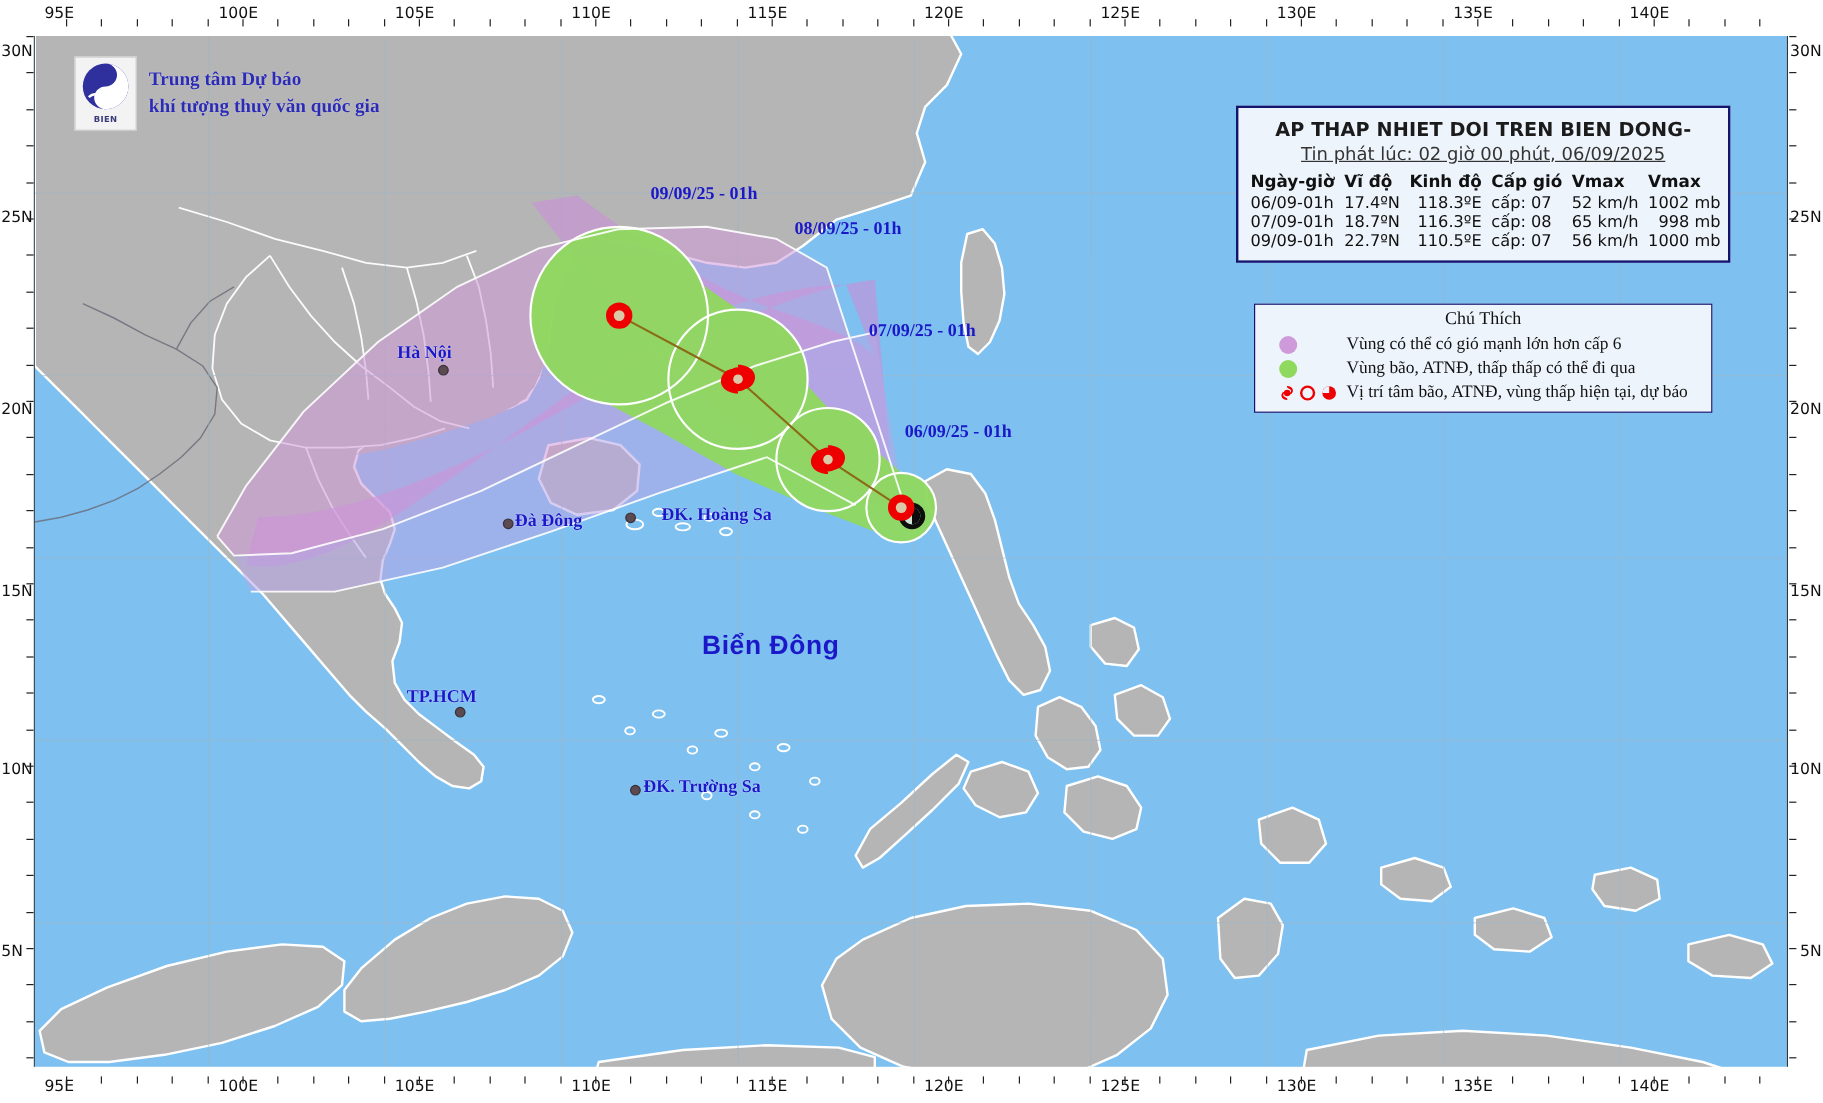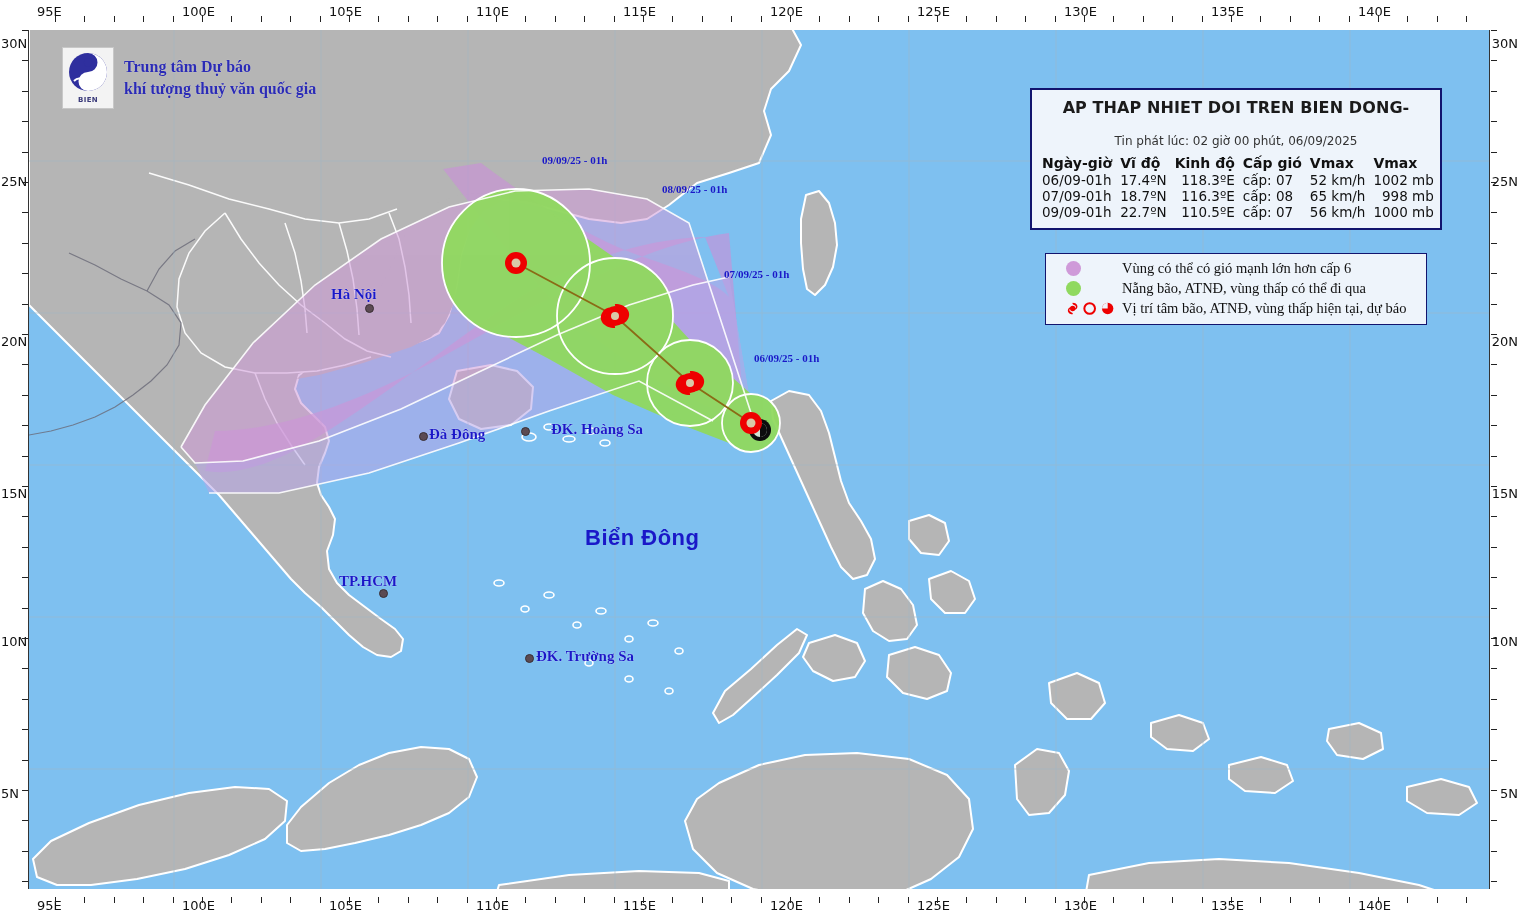--- a/index.html
+++ b/index.html
@@ -16,33 +16,33 @@
   .tick-label{position:absolute;font-family:"DejaVu Sans",sans-serif;font-size:13px;color:#111;white-space:nowrap;}
   .tickmark{position:absolute;background:#222;}
 
   
   #map{position:absolute;left:28px;top:22px;width:1462px;height:875px;overflow:hidden;background:#7ec0f0;border:1px solid #333;box-sizing:border-box;}
   #mapsvg{position:absolute;left:0;top:0;}
 
   .city-dot{position:absolute;width:9px;height:9px;border-radius:50%;background:#5b4a52;border:1px solid #3a2f35;box-sizing:border-box;}
   .city-label{position:absolute;font-family:"Liberation Serif",serif;font-weight:bold;font-size:15px;color:#1a18c8;white-space:nowrap;text-shadow:0 0 1px #fff;}
   .sea-label{position:absolute;font-family:"Liberation Sans",sans-serif;font-weight:bold;font-size:22px;color:#1a18c8;white-space:nowrap;letter-spacing:.5px;}
-  .date-label{position:absolute;font-family:"Liberation Serif",serif;font-weight:bold;font-size:11px;color:#1a18c8;white-space:nowrap;}
+  .date-label{position:absolute;font-family:"Liberation Serif",serif;font-weight:bold;font-size:15px;color:#1a18c8;white-space:nowrap;}
 
   
   #logo-block{position:absolute;left:62px;top:47px;display:flex;align-items:center;gap:10px;}
   #logo-badge{position:relative;width:52px;height:62px;background:#f3f3f3;border:1px solid #c8c8c8;box-sizing:border-box;
               display:flex;flex-direction:column;align-items:center;justify-content:flex-start;padding-top:3px;}
   #logo-name{font-family:"DejaVu Sans",sans-serif;font-size:7px;font-weight:bold;color:#3a3a7a;letter-spacing:.3px;margin-top:1px;}
   #logo-text{font-family:"Liberation Serif",serif;font-weight:bold;font-size:16px;color:#2b2bb5;line-height:1.35;text-shadow:0 0 1px rgba(255,255,255,.6);}
 
   
   #info-panel{position:absolute;left:1030px;top:88px;width:412px;background:#eef4fb;border:2px solid #12146e;box-sizing:border-box;padding:8px 6px 6px 6px;}
   #panel-title{font-family:"DejaVu Sans",sans-serif;font-weight:bold;font-size:16px;color:#1b1b1b;text-align:center;letter-spacing:.1px;}
-  #panel-sub{font-family:"DejaVu Sans",sans-serif;font-size:12px;color:#333;text-align:center;margin-top:17px;}
+  #panel-sub{font-family:"DejaVu Sans",sans-serif;font-size:15px;color:#333;text-align:center;margin-top:2px;text-decoration:underline;}
   table#fc{border-collapse:collapse;margin:6px auto 2px auto;font-family:"DejaVu Sans",sans-serif;font-size:13.5px;color:#111;}
   table#fc th{font-weight:bold;padding:1px 4px;text-align:left;white-space:nowrap;font-size:14px;}
   table#fc td{padding:0px 4px;white-space:nowrap;}
   td.num{text-align:right;}
 
   
   #legend{position:absolute;left:1045px;top:253px;width:382px;background:#eef4fb;border:1px solid #12146e;box-sizing:border-box;padding:4px 6px 6px 6px;}
   #legend-title{font-family:"Liberation Serif",serif;font-size:15px;color:#111;text-align:center;margin-bottom:2px;}
   .lg-row{display:flex;align-items:center;gap:8px;height:20px;}
   .lg-icons{width:62px;display:flex;align-items:center;gap:4px;flex:0 0 62px;padding-left:14px;box-sizing:border-box;}
@@ -368,32 +368,33 @@
             <td class="num">110.5ºE</td>
             <td>cấp: 07</td>
             <td class="num">56 km/h</td>
             <td class="num">1000 mb</td>
           </tr>
         </tbody>
     </table>
   </div>
 
   <div id="legend">
+    <div id="legend-title">Chú Thích</div>
     <div id="legend-rows">
         <div class="lg-row">
           <span class="lg-icons">
             <span class="dot16" style="background:#cf9ad9"></span>
           </span>
           <span class="lg-text">Vùng có thể có gió mạnh lớn hơn cấp 6</span>
         </div>
         <div class="lg-row">
           <span class="lg-icons">
             <span class="dot16" style="background:#90d95f"></span>
           </span>
-          <span class="lg-text">Nẵng bão, ATNĐ, vùng thấp có thể đi qua</span>
+          <span class="lg-text">Vùng bão, ATNĐ, thấp thấp có thể đi qua</span>
         </div>
         <div class="lg-row">
           <span class="lg-icons">
             <svg class="ic" viewBox="0 0 16 16">
               <path d="M8,1 c5,0 7,4 5,7 c-1.5,2 -4.5,2 -5,0 c3.5,1 5,-2 3,-3.5 C9.5,3.3 7,2.8 8,1 Z" fill="#ee0000"></path>
               <path d="M8,15 c-5,0 -7,-4 -5,-7 c1.5,-2 4.5,-2 5,0 c-3.5,-1 -5,2 -3,3.5 C6.5,12.7 9,13.2 8,15 Z" fill="#ee0000"></path>
               <circle cx="8" cy="8" r="3.2" fill="#ee0000"></circle>
             </svg>
             <svg class="ic" viewBox="0 0 16 16">
               <circle cx="8" cy="8" r="6.4" fill="none" stroke="#ee0000" stroke-width="2.4"></circle>

